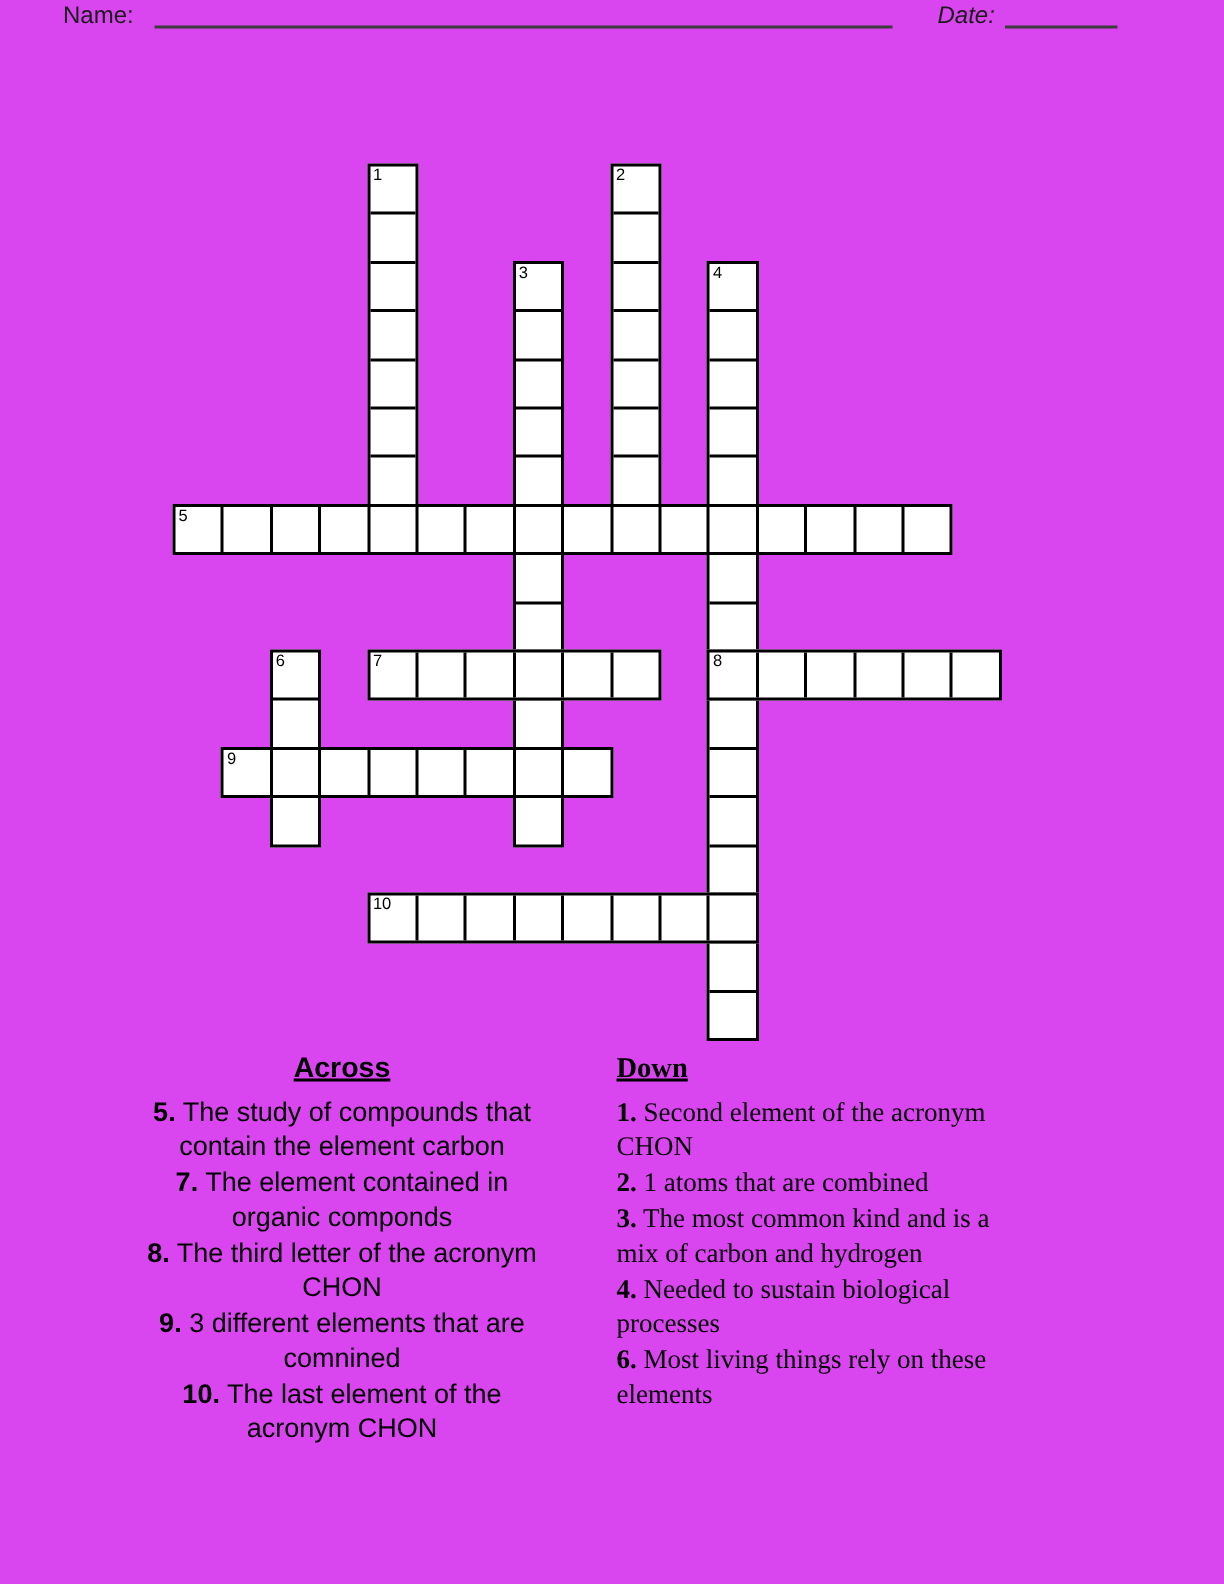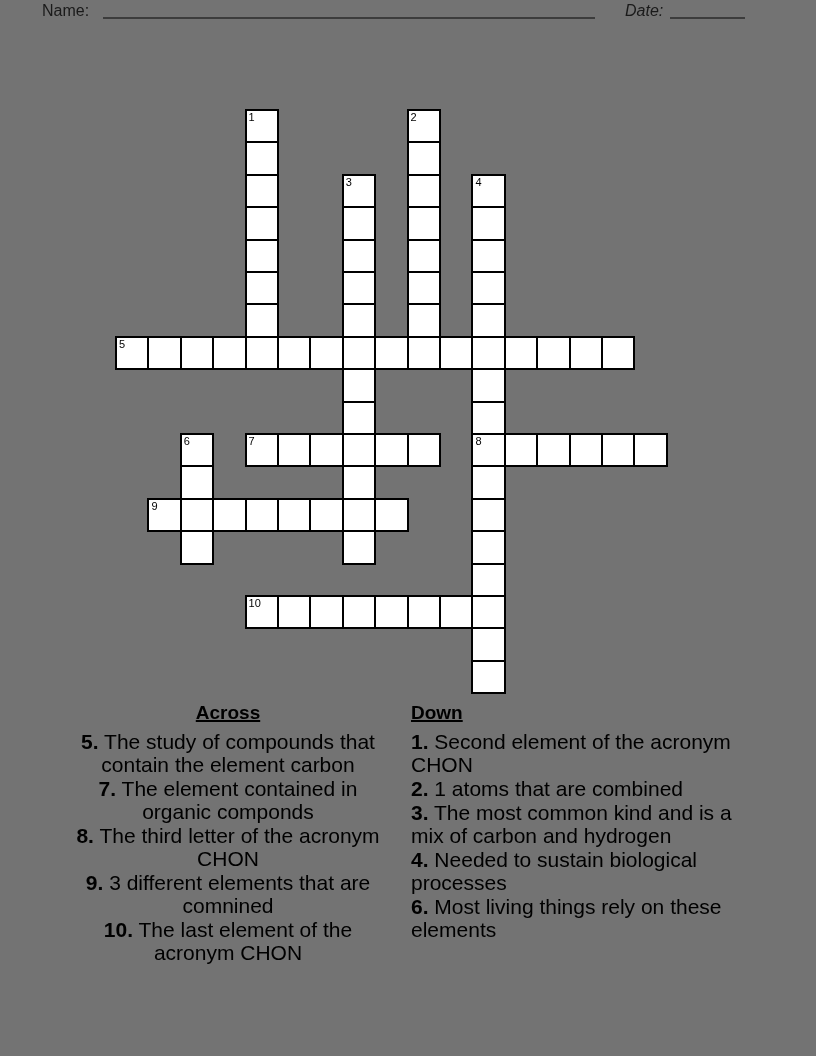--- a/index.html
+++ b/index.html
@@ -1,17 +1,17 @@
 <!DOCTYPE html>
 <html><head>
 <meta charset="utf-8">
 <style>
   html,body { margin:0; padding:0; background:#fff; }
   .page {
-    position:relative; width:816px; height:1056px; background:#737373;
+    position:relative; width:816px; height:1056px; background:#d946ef;
     font-family:"Liberation Sans","DejaVu Sans",sans-serif; color:#000;
     overflow:hidden;
   }
   
   .hdr-label { position:absolute; font-size:16px; line-height:18px; color:#1a1a1a; }
   #name-label { left:42px; top:2px; }
   #date-label { left:625px; top:2px;font-style:italic; }
   .hdr-line { position:absolute; height:0; border-bottom:2px solid #3c3c3c; }
   #name-line { left:103px; top:17px; width:492px; }
   #date-line { left:670px; top:17px; width:75px; }
@@ -25,26 +25,26 @@
   .word { position:absolute; box-sizing:border-box; border:2px solid #000; background:#fff; }
   .word .v { position:absolute; top:0; bottom:0; width:2px; background:#000; }
   .word .h { position:absolute; left:0; right:0; height:2px; background:#000; }
   .cellnum {
     position:absolute; font-size:11px; line-height:11px; color:#000; z-index:5;
     font-family:"Liberation Sans","DejaVu Sans",sans-serif;
   }
   
   .clues { position:absolute; width:362px; top:701px; }
   #across-clues { left:47px;text-align:center; }
-  #down-clues { left:411px; }
+  #down-clues { left:411px;font-family:Liberation Serif, serif; }
   .clue-heading {
     font-size:19px; font-weight:bold; line-height:24px; margin:0 0 5px 0;
     text-decoration:underline; text-decoration-thickness:2px;
   }
-  .clue { font-size:21px; line-height:23px; margin:0 0 1px 0; }
+  .clue { font-size:18px; line-height:23px; margin:0 0 1px 0; }
   .clue .cn { font-weight:bold; }
   .clue .ct { white-space:pre-line; }
 </style>
 </head>
 <body>
 
 <div class="page">
 
   <span class="hdr-label" id="name-label">Name:</span>
   <div class="hdr-line" id="name-line"></div>

